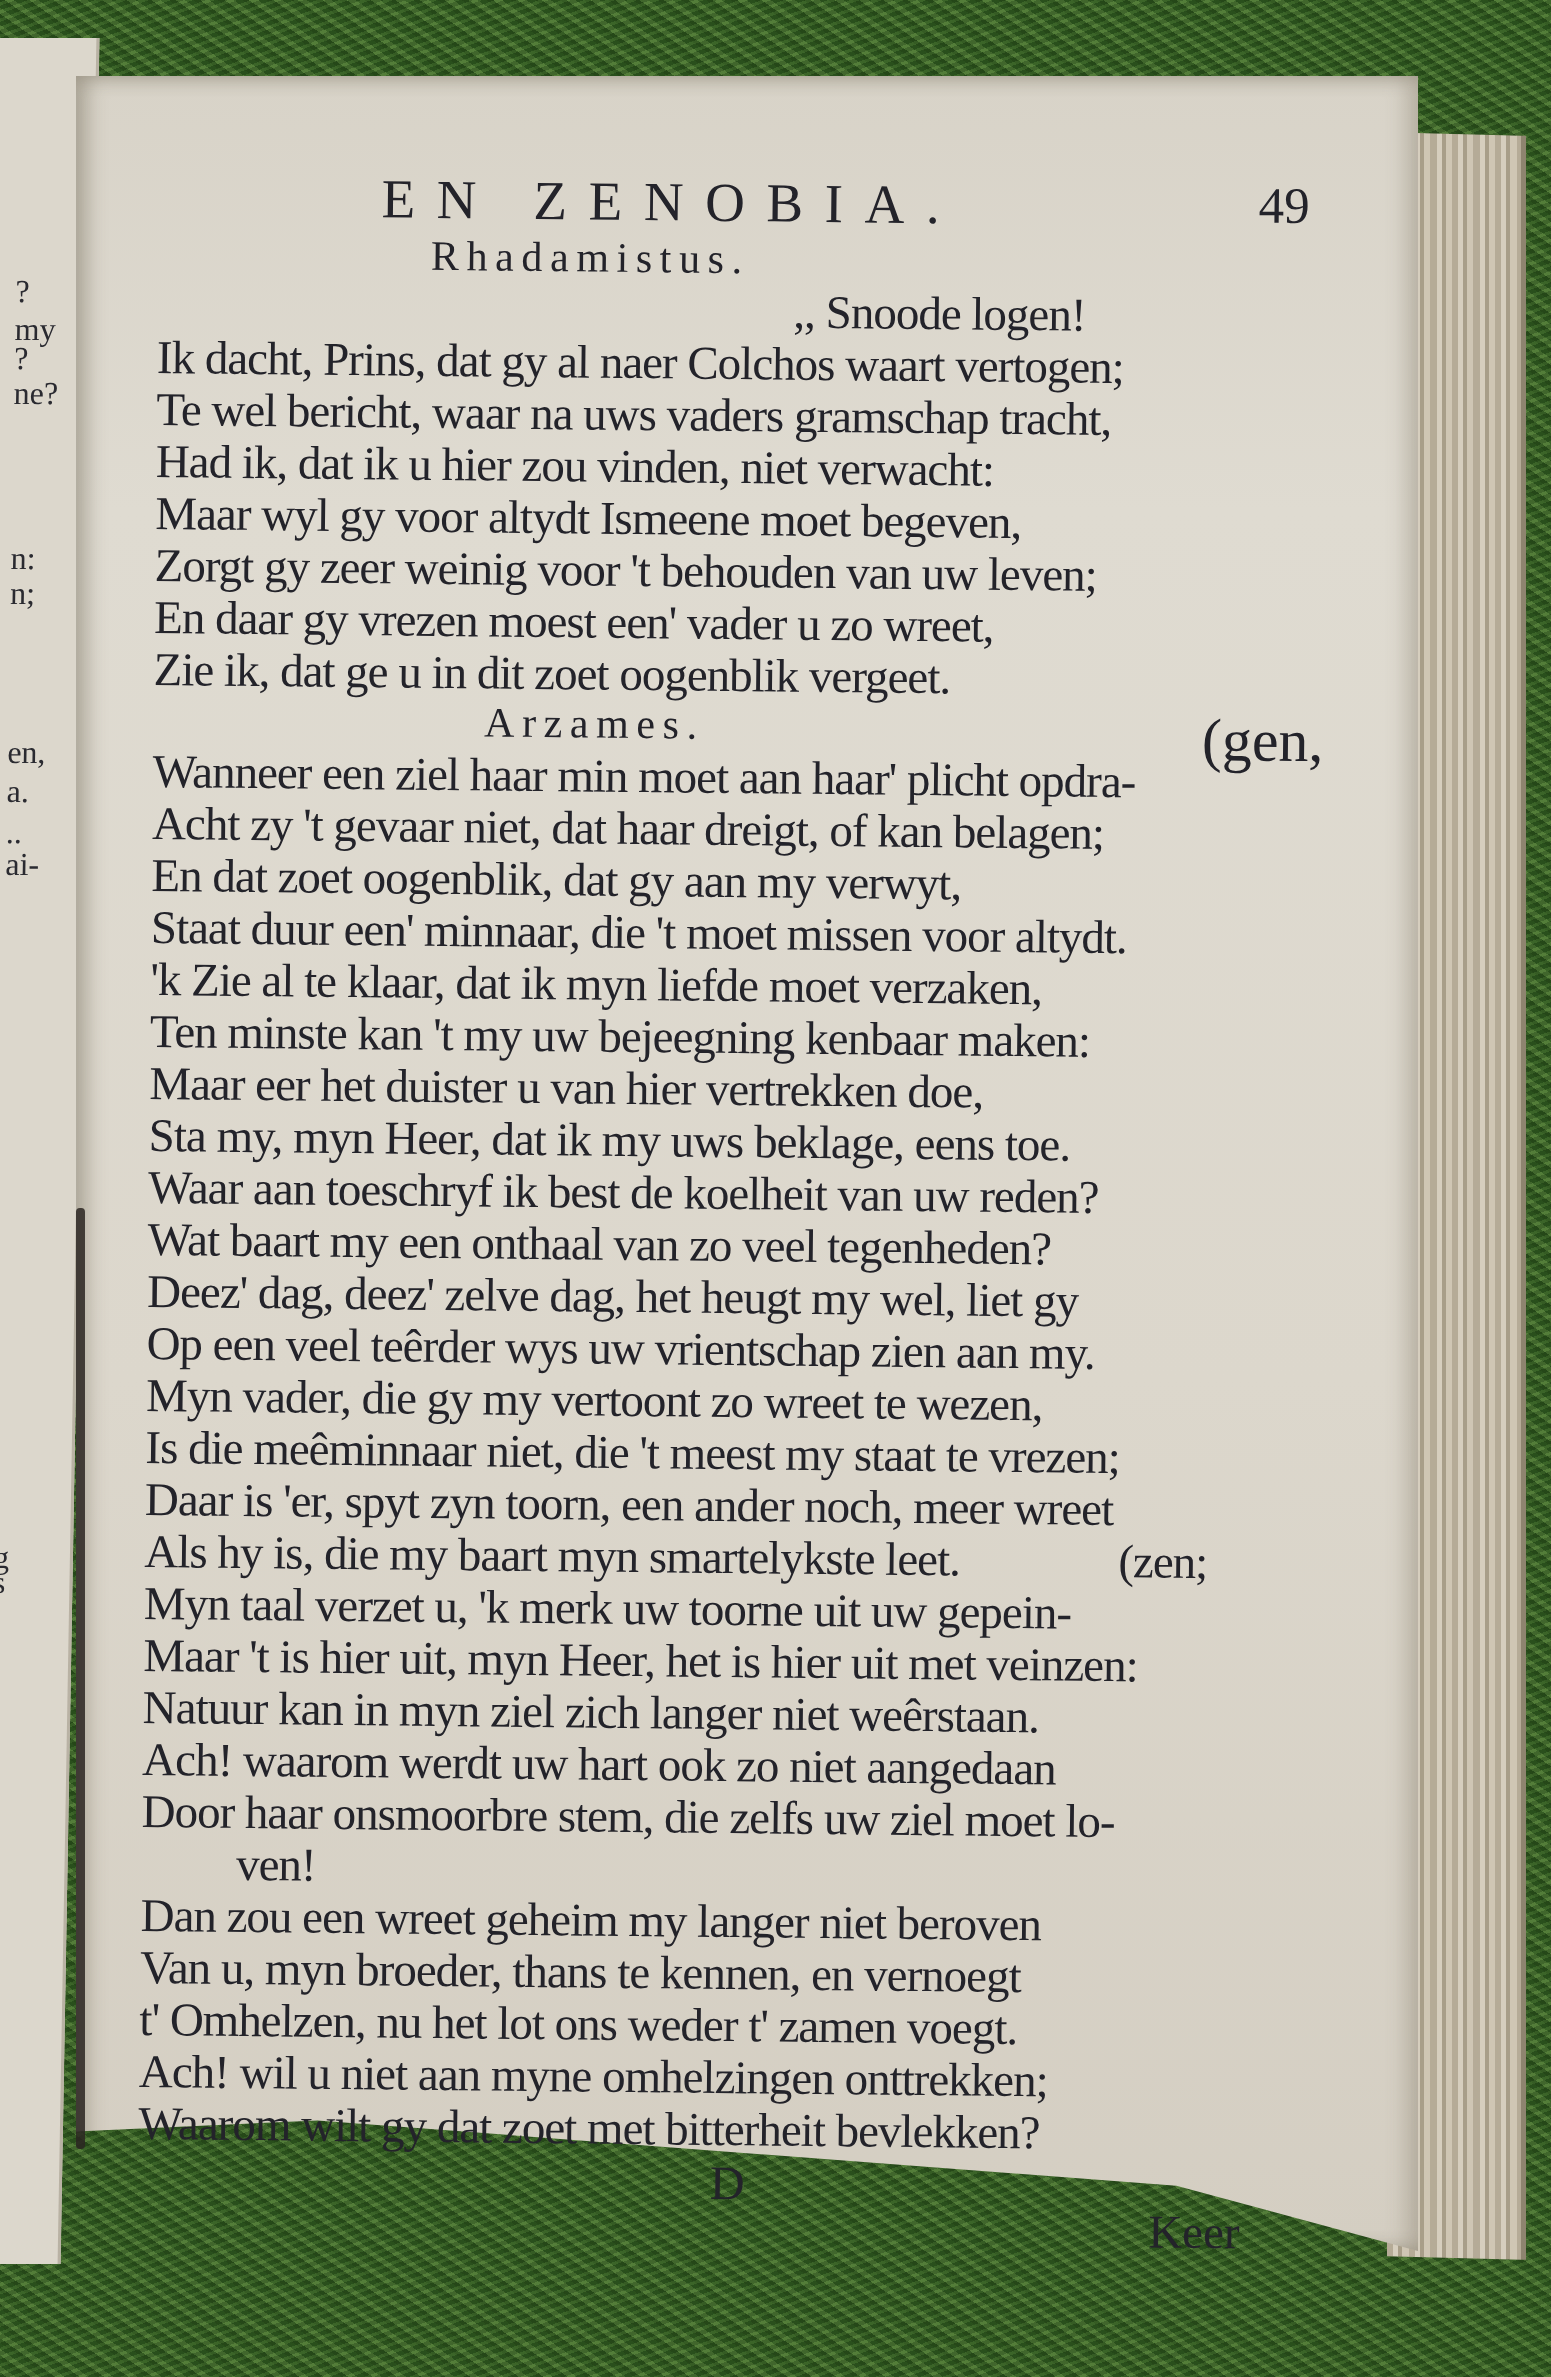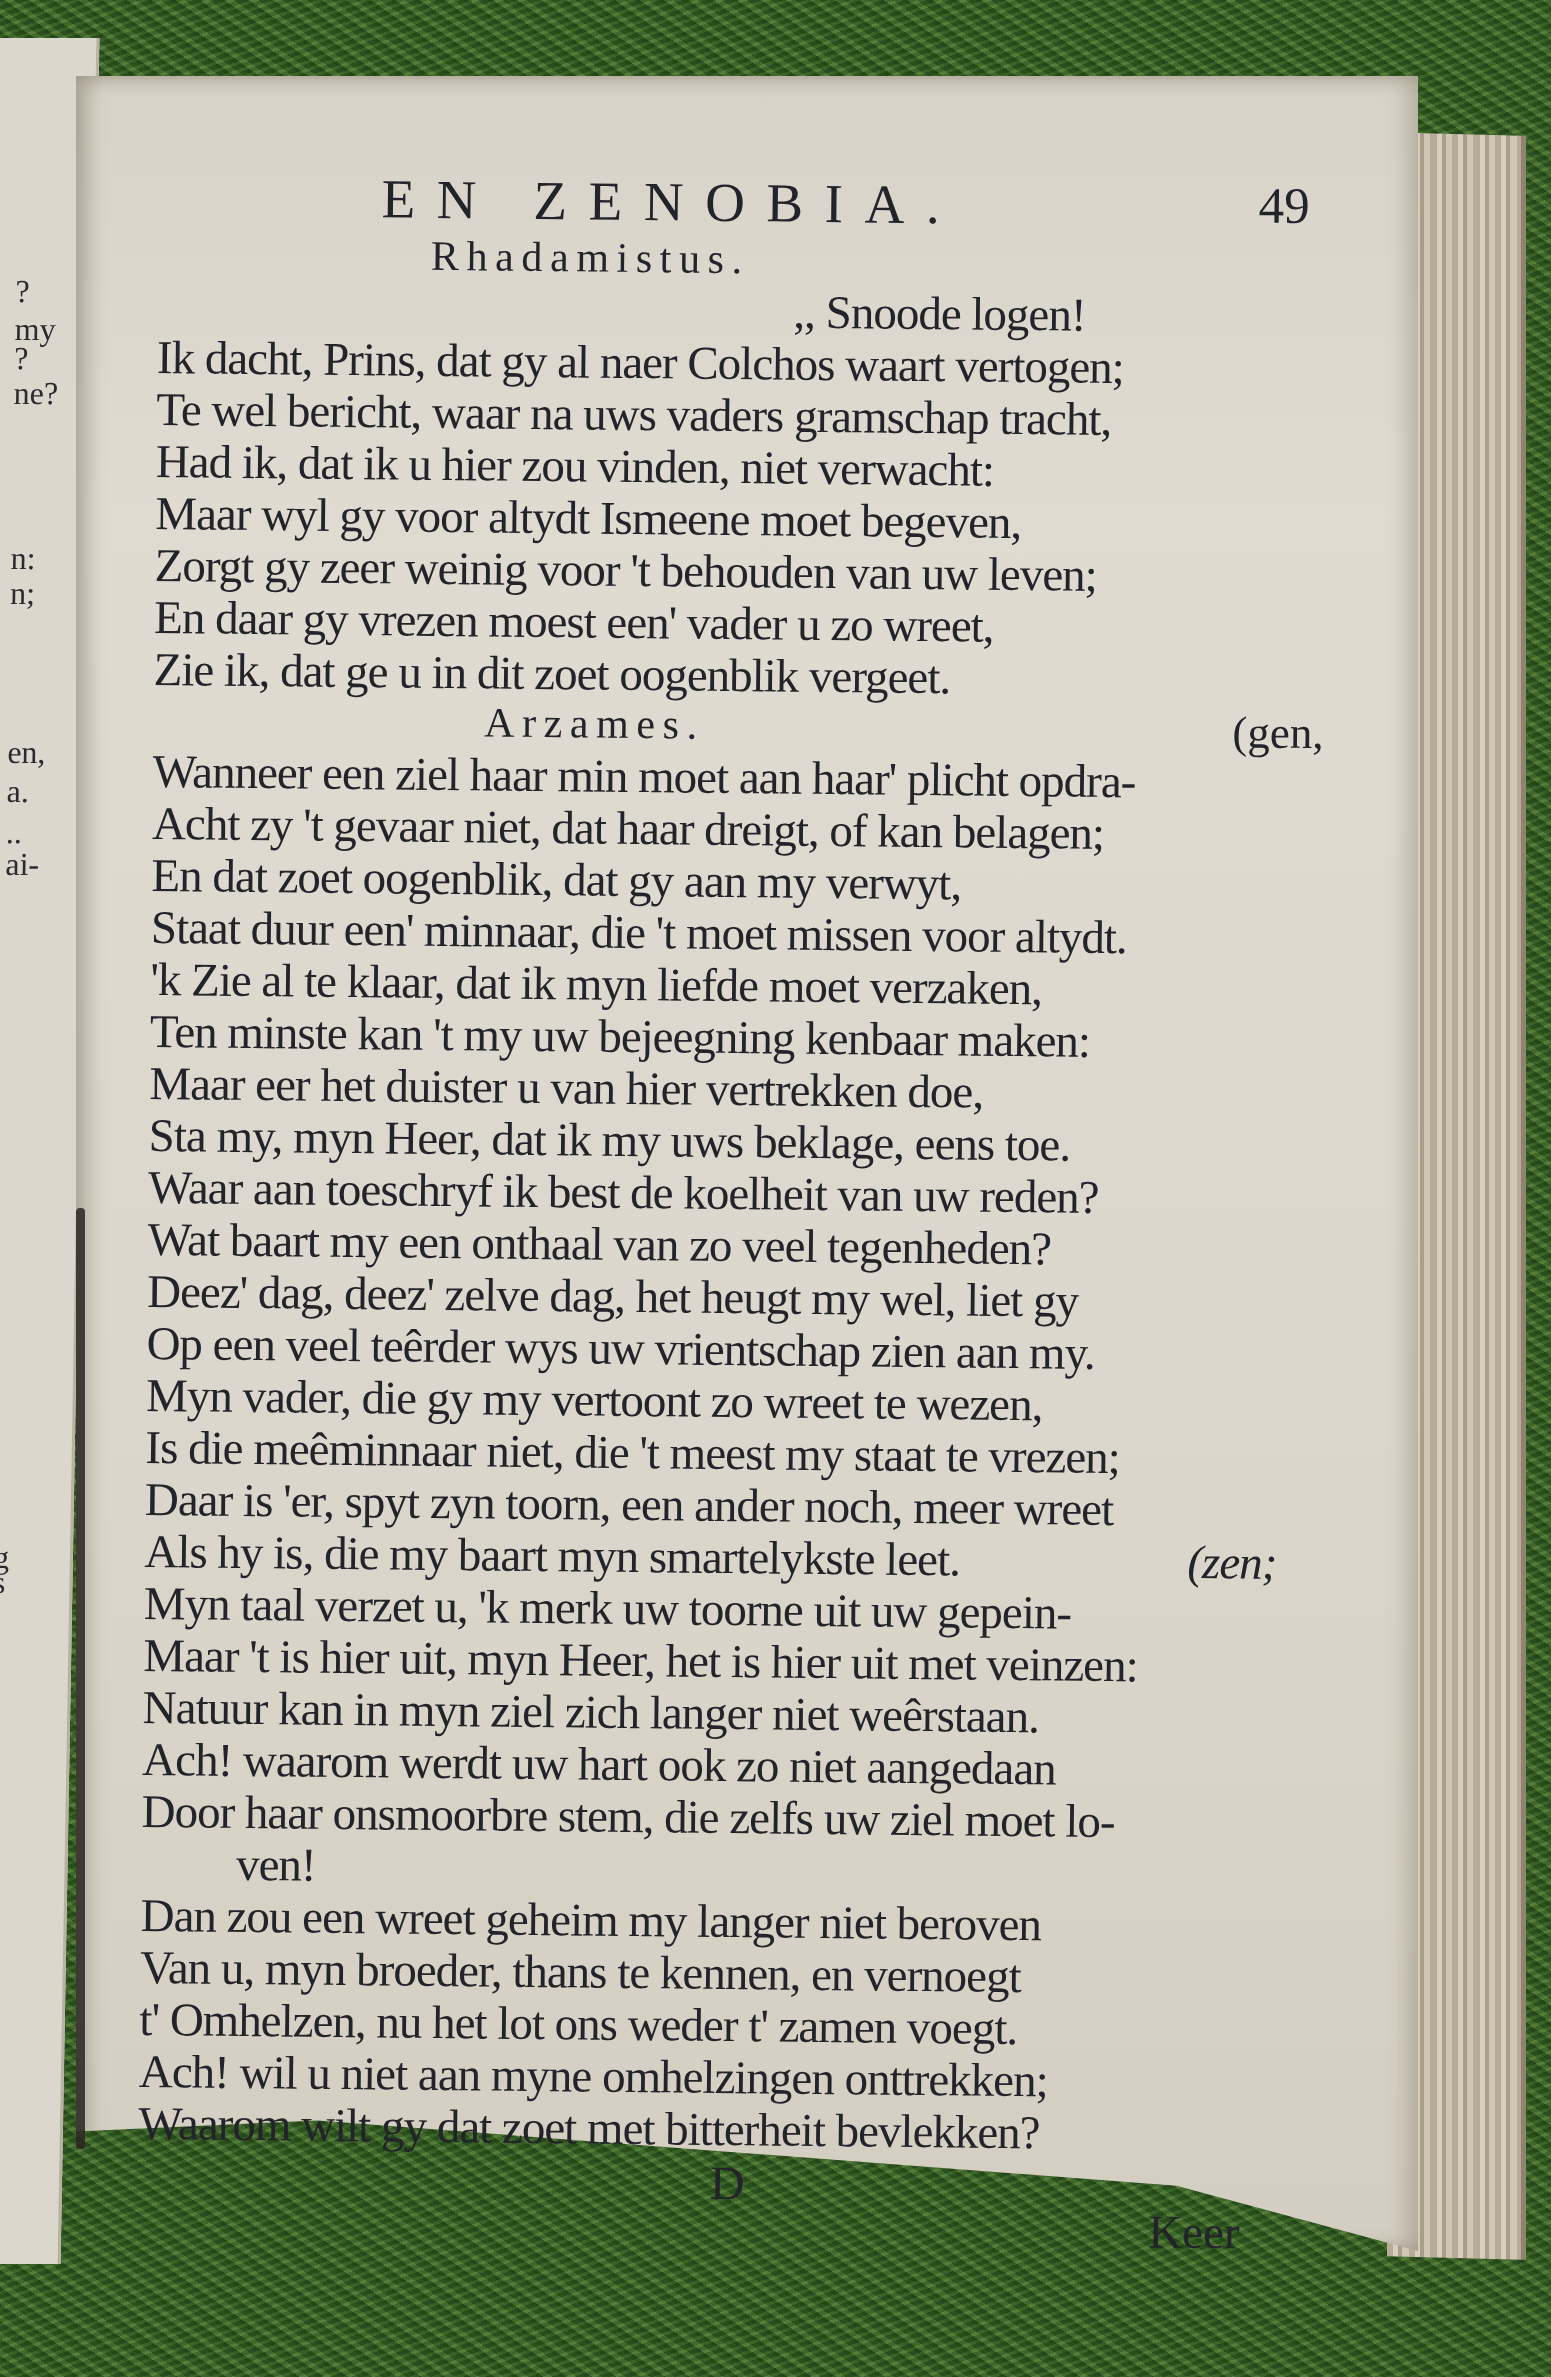--- a/index.html
+++ b/index.html
@@ -45,28 +45,28 @@
     font-size: 55px; letter-spacing: 21.6px;
     font-family: "Liberation Serif", serif;
   }
   .running-head .title { position: absolute; left: 223px; top: 6.4px; }
   .running-head .folio { position: absolute; left: 1100px; top: 6.4px; letter-spacing: 0; font-size: 51px; text-align: center; }
   .speaker {
     font-family: "Liberation Serif", serif; font-size: 42px; letter-spacing: 7.6px;
     text-align: left; position: relative; height: 50px;
   }
   .speaker .name { position: absolute; }
-  .speaker .turnover { position: absolute; right: 6.4px; letter-spacing: 0; font-size: 45px; top: 0; }
+  .speaker .turnover { position: absolute; right: 6.4px; letter-spacing: 0; font-size: 60px; top: 0; }
   .line {
     font-family: "Liberation Serif", serif; font-size: 47px; line-height: 52px;
     white-space: nowrap; letter-spacing: -1px; position: relative;
   }
   .line.indent-right { padding-left: 636px; }
   .line.indent-small { padding-left: 95px; }
-  .line .turnover { position: absolute; left: 1043px; font-style: italic; }
+  .line .turnover { position: absolute; left: 974px; }
   .signature {
     font-family: "Liberation Serif", serif; font-size: 48px; position: relative; height: 45px;
   }
   .signature .mark { position: absolute; left: 572px; top: 0; }
   .catchword {
     font-family: "Liberation Serif", serif; font-size: 47px; position: relative; height: 57px;
   }
   .catchword .word { position: absolute; left: 1011px; top: 0; }
 </style>
 </head>

